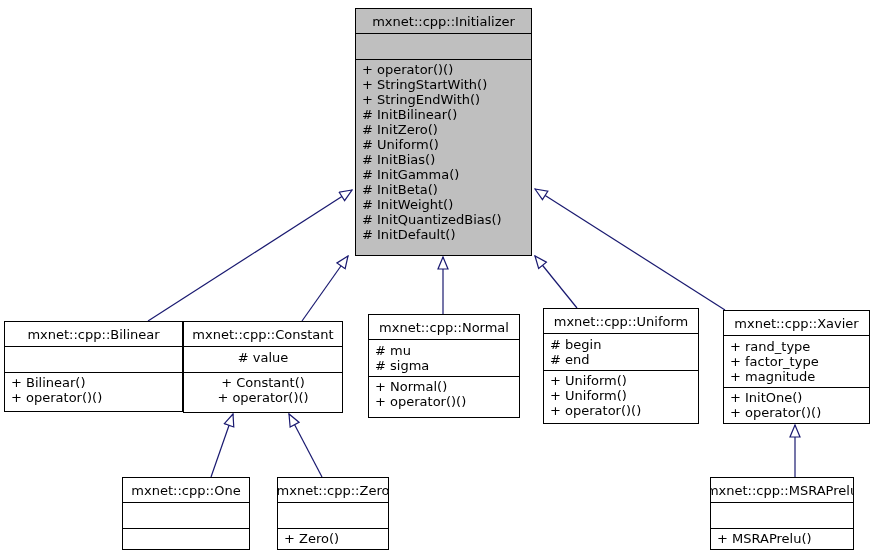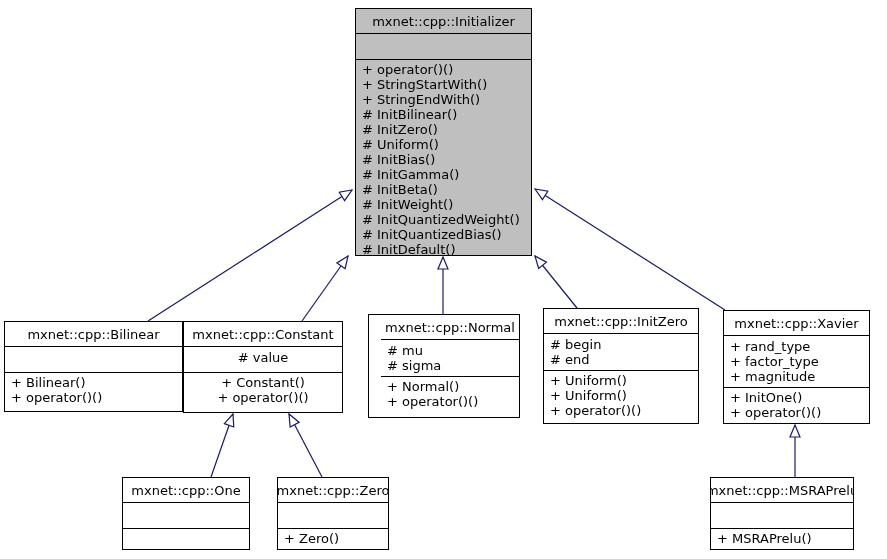--- a/index.html
+++ b/index.html
@@ -86,21 +86,20 @@
     <div class="member">+ operator()()</div>
         <div class="member">+ StringStartWith()</div>
         <div class="member">+ StringEndWith()</div>
         <div class="member"># InitBilinear()</div>
         <div class="member"># InitZero()</div>
         <div class="member"># Uniform()</div>
         <div class="member"># InitBias()</div>
         <div class="member"># InitGamma()</div>
         <div class="member"># InitBeta()</div>
         <div class="member"># InitWeight()</div>
-        <div class="member"># InitQuantizedWeight()</div>
         <div class="member"># InitQuantizedBias()</div>
         <div class="member"># InitDefault()</div>
       </div>
   </div>
 
   <div class="class-box" style="left:4px; top:321px; width:179px; height:91px;">
     <div class="box-title">mxnet::cpp::Bilinear</div>
     <div class="box-attrs">
       
     </div>
@@ -117,36 +116,36 @@
 
     <div class="member"># value</div>
       </div>
     <div class="box-methods">
 
     <div class="member">+ Constant()</div>
         <div class="member">+ operator()()</div>
       </div>
   </div>
 
-  <div class="class-box" style="left:368px; top:314px; width:152px; height:104px;padding-left:12px;">
+  <div class="class-box" style="left:368px; top:314px; width:152px; height:104px;">
     <div class="box-title">mxnet::cpp::Normal</div>
     <div class="box-attrs">
 
     <div class="member"># mu</div>
         <div class="member"># sigma</div>
       </div>
     <div class="box-methods">
 
     <div class="member">+ Normal()</div>
         <div class="member">+ operator()()</div>
       </div>
   </div>
 
   <div class="class-box" style="left:543px; top:308px; width:156px; height:116px;">
-    <div class="box-title">mxnet::cpp::InitZero</div>
+    <div class="box-title">mxnet::cpp::Uniform</div>
     <div class="box-attrs">
 
     <div class="member"># begin</div>
         <div class="member"># end</div>
       </div>
     <div class="box-methods">
 
     <div class="member">+ Uniform()</div>
         <div class="member">+ Uniform()</div>
         <div class="member">+ operator()()</div>

